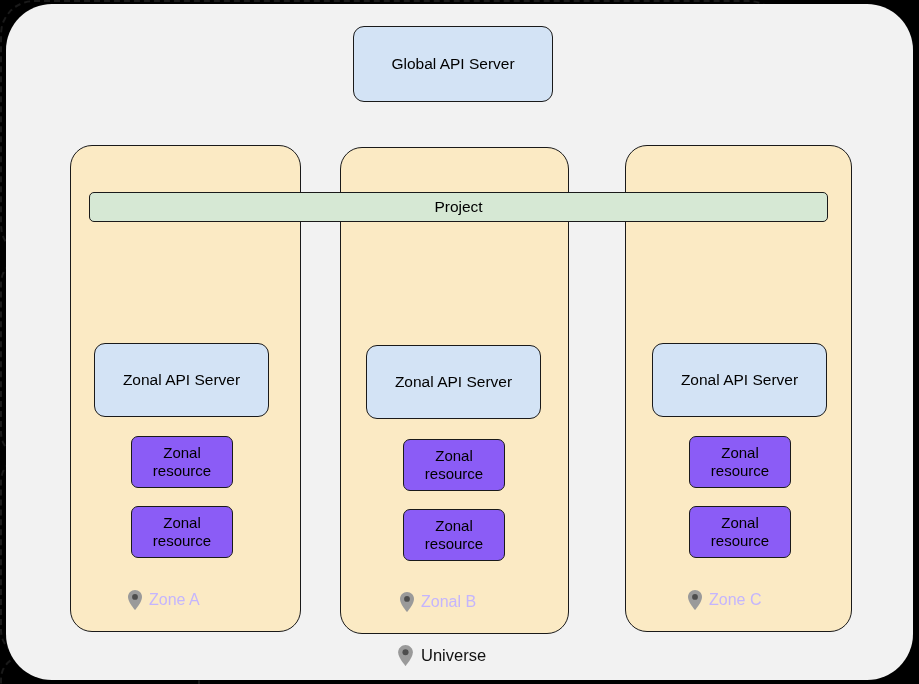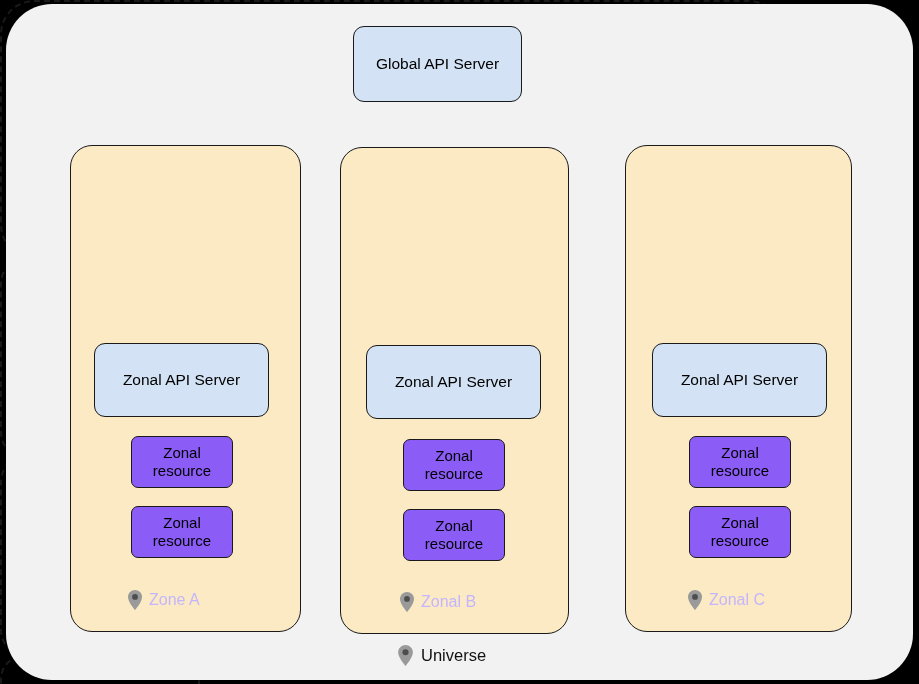--- a/index.html
+++ b/index.html
@@ -44,23 +44,24 @@
 
   <div style="position:absolute;left:355px;top:55px;width:197px;height:18px;background:#f2f2f2;"></div>
 
   <div class="node solid zone-col" style="left:70px;top:145px;width:231px;height:487px;"></div>
   <div class="node solid zone-col" style="left:340px;top:147px;width:229px;height:487px;"></div>
   <div class="node solid zone-col" style="left:625px;top:145px;width:227px;height:487px;"></div>
 
   <div style="position:absolute;left:302px;top:145px;width:37px;height:490px;background:#f2f2f2;"></div>
   <div style="position:absolute;left:570px;top:145px;width:54px;height:490px;background:#f2f2f2;"></div>
 
+  <div class="node solid green" style="left:89px;top:192px;width:739px;height:30px;">Project</div>
 
 
-  <div class="node solid blue" style="left:353px;top:26px;width:169px;height:76px;">Global API Server</div>
+  <div class="node solid blue" style="left:353px;top:26px;width:200px;height:76px;">Global API Server</div>
 
   <div class="zone-dash" style="left:88px;top:388px;width:196px;height:194px;"></div>
   <div class="node solid blue" style="left:94px;top:343px;width:175px;height:74px;">Zonal API Server</div>
   <div class="node solid pink" style="left:131px;top:436px;width:102px;height:52px;">
     <span>
       <span>Zonal</span><br>
       <span>resource</span>
     </span>
   </div>
   <div class="node solid pink" style="left:131px;top:506px;width:102px;height:52px;">
@@ -111,21 +112,21 @@
     <span>
       <span>Zonal</span><br>
       <span>resource</span>
     </span>
   </div>
   <div class="zone-label" style="left:688px;top:590px;">
     <svg class="pin" width="14" height="20" viewBox="0 0 14 20">
       <path d="M7 0C3.2 0 0 3.1 0 6.9C0 12 7 20 7 20S14 12 14 6.9C14 3.1 10.8 0 7 0Z" fill="#9a9a9a"></path>
       <circle cx="7" cy="6.9" r="2.9" fill="#4d4d4d"></circle>
     </svg>
-    <span>Zonal C</span>
+    <span>Zone C</span>
   </div>
 
   <div class="universe-label" style="left:398px;top:645px;">
     <svg class="pin" width="15" height="21" viewBox="0 0 14 20">
       <path d="M7 0C3.2 0 0 3.1 0 6.9C0 12 7 20 7 20S14 12 14 6.9C14 3.1 10.8 0 7 0Z" fill="#9a9a9a"></path>
       <circle cx="7" cy="6.9" r="2.9" fill="#4d4d4d"></circle>
     </svg>
     <span>Universe</span>
   </div>
 

